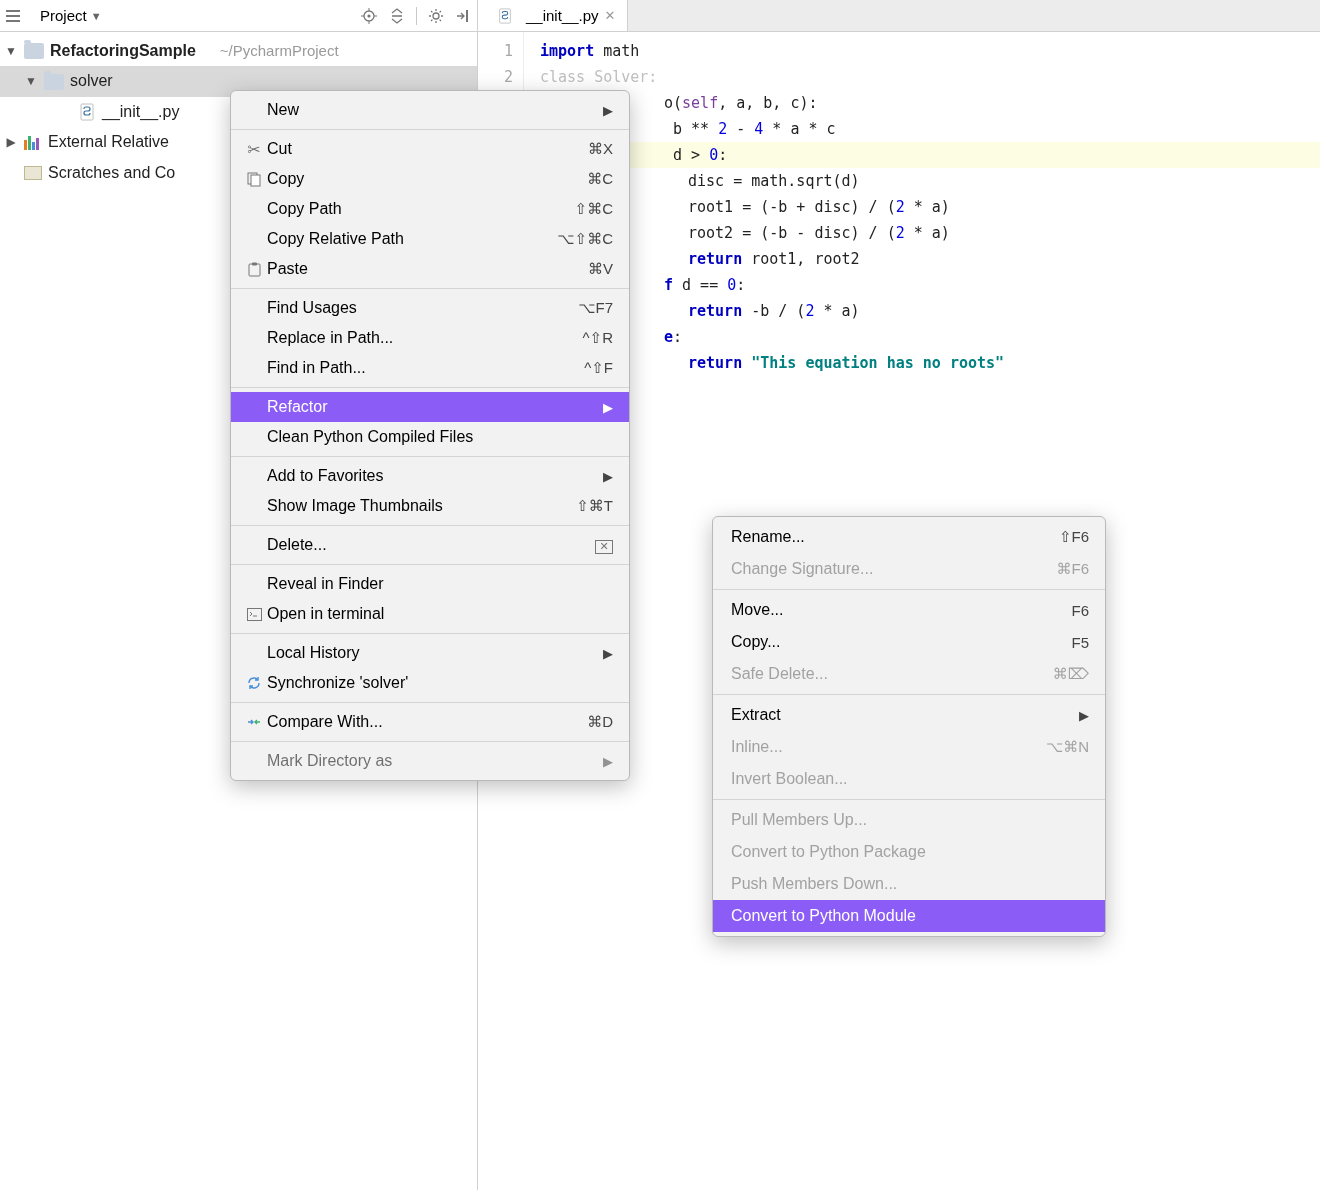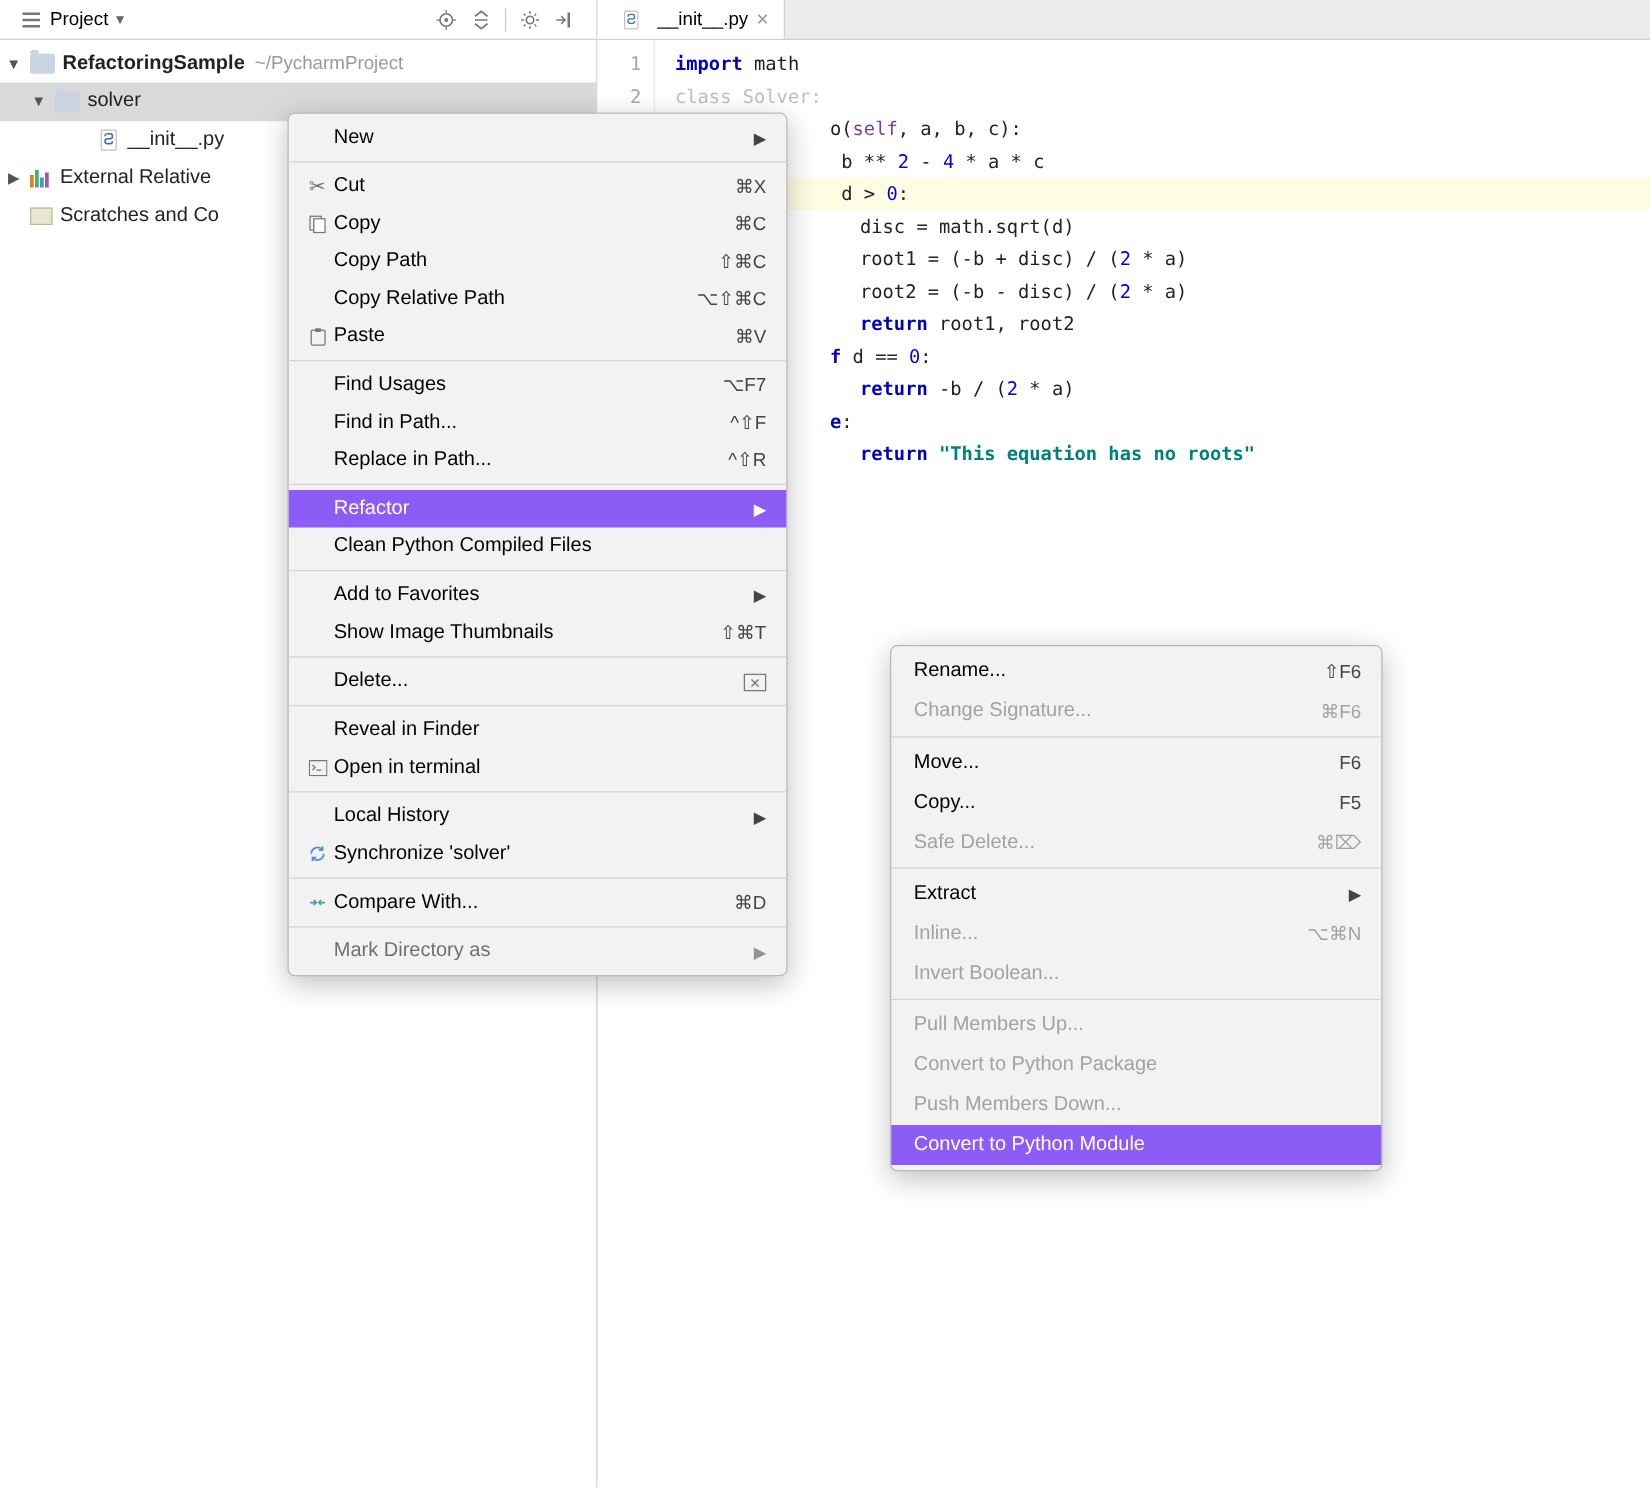--- a/index.html
+++ b/index.html
@@ -16,41 +16,41 @@
   height: 1190px;
   border-right: 1px solid #d0d0d0;
   float: left;
   background: #fff;
 }
 .project-toolbar {
   height: 32px;
   border-bottom: 1px solid #d0d0d0;
   display: flex;
   align-items: center;
-  padding: 0 16px;
-  gap: 6px;
+  padding: 0 4px;
+  gap: 18px;
 }
 .proj-icon { width: 18px; height: 18px; display: inline-flex; align-items: center; justify-content: center; color: #555; }
 .project-dropdown { display: flex; align-items: center; gap: 4px; font-size: 15px; }
 .project-toolbar-right { margin-left: auto; display: flex; align-items: center; gap: 10px; }
 .tb-sep { width: 1px; height: 18px; background: #c8c8c8; }
 .tree {
   padding: 4px 0;
   font-size: 16px;
   color: #222;
   line-height: 1.9;
 }
 .tree-row { display: flex; align-items: center; padding: 0 4px; white-space: nowrap; }
 .tree-row.sel { background: #d9d9d9; }
 .twisty { width: 14px; text-align: center; color: #555; font-size: 12px; }
 .dir-icon { width: 20px; height: 16px; background: #c9d4e0; border-radius: 2px; margin: 0 6px; display: inline-block; position: relative; }
 .dir-icon::before { content: ""; position: absolute; top: -3px; left: 0; width: 7px; height: 3px; background: #c9d4e0; border-radius: 2px 2px 0 0; }
 .pyfile-icon { width: 18px; height: 18px; margin: 0 6px; position: relative; display: inline-flex; align-items: center; justify-content: center; }
 .bold { font-weight: 600; }
-.tree-path { color: #9a9a9a; font-size: 15px; margin-left: 8px; }
+.tree-path { color: #9a9a9a; font-size: 15px; margin-left: 24px; }
 .lib-icon { width: 18px; height: 16px; margin: 0 6px; display: inline-flex; align-items: flex-end; gap: 1px; }
 .lib-icon span { width: 3px; background: #4a90d9; }
 .lib-icon span:nth-child(1){height:10px;background:#e67e22;}
 .lib-icon span:nth-child(2){height:14px;background:#3cb371;}
 .lib-icon span:nth-child(3){height:8px;background:#4a90d9;}
 .lib-icon span:nth-child(4){height:12px;background:#9b59b6;}
 .scratch-icon { width: 18px; height: 14px; margin: 0 6px; background: #eae6d6; border: 1px solid #bfb98f; display: inline-block; }
 .editor-area {
   margin-left: 478px;
   height: 1190px;
@@ -314,29 +314,29 @@
     </div>
   <div class="menu-sep"></div>
   <div class="menu-item">
       <span class="menu-icon-slot"></span>
       <span class="menu-label">Find Usages</span>
       <span class="menu-spacer"></span>
       <span class="menu-short">⌥F7</span>
     </div>
   <div class="menu-item">
       <span class="menu-icon-slot"></span>
+      <span class="menu-label">Replace in Path...</span>
+      <span class="menu-spacer"></span>
+      <span class="menu-short">^⇧R</span>
+    </div>
+  <div class="menu-item">
+      <span class="menu-icon-slot"></span>
       <span class="menu-label">Find in Path...</span>
       <span class="menu-spacer"></span>
       <span class="menu-short">^⇧F</span>
-    </div>
-  <div class="menu-item">
-      <span class="menu-icon-slot"></span>
-      <span class="menu-label">Replace in Path...</span>
-      <span class="menu-spacer"></span>
-      <span class="menu-short">^⇧R</span>
     </div>
   <div class="menu-sep"></div>
   <div class="menu-item sel">
       <span class="menu-icon-slot"></span>
       <span class="menu-label">Refactor</span>
       <span class="menu-spacer"></span>
       <span class="menu-sub">▶</span>
     </div>
   <div class="menu-item">
       <span class="menu-icon-slot"></span>

